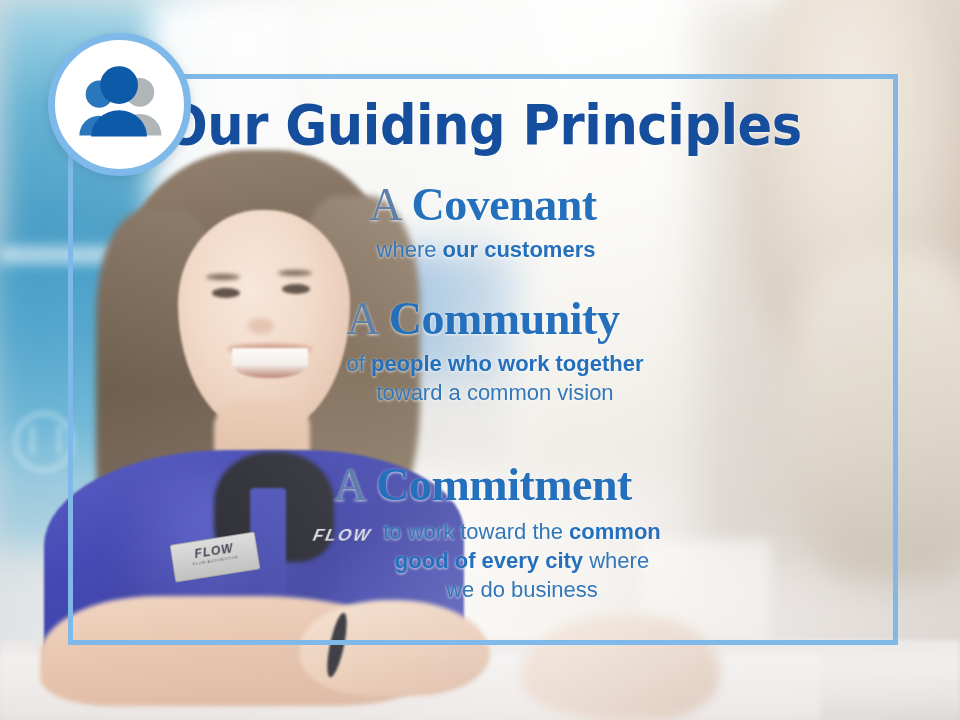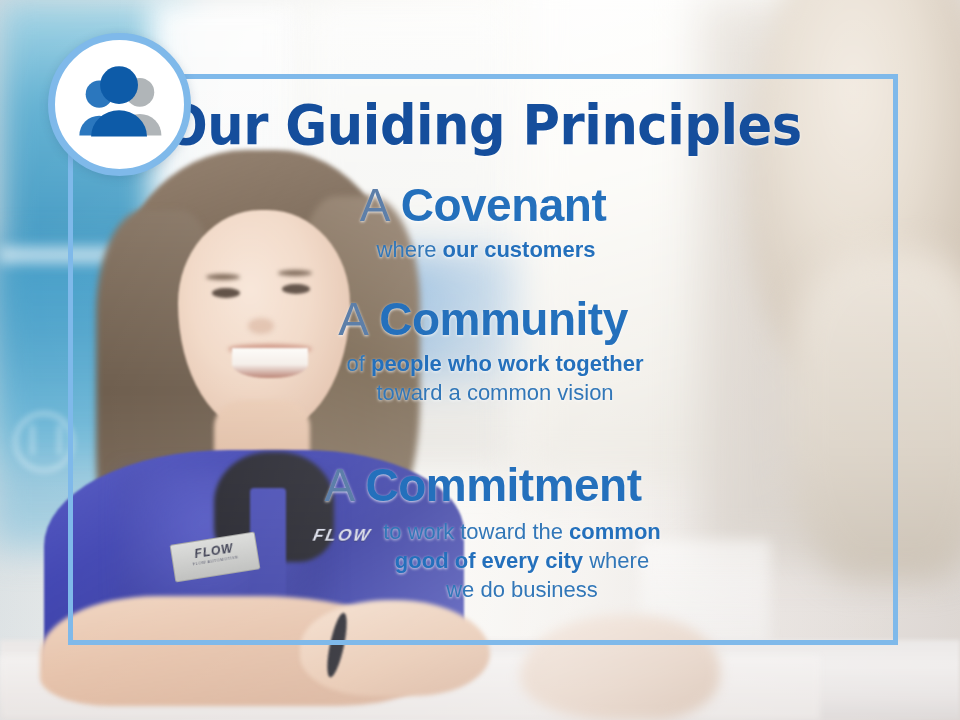--- a/index.html
+++ b/index.html
@@ -261,21 +261,21 @@
     text-align:center;
     font-family:"DejaVu Sans","Liberation Sans",sans-serif;
     font-weight:bold;font-size:55px;line-height:1;
     color:#154e9c;
     letter-spacing:-.5px;
     text-shadow:0 1px 3px rgba(255,255,255,.85);
     transform:scaleX(.93);
   }
   .block{position:absolute;width:830px;text-align:center;}
   .headline{
-    font-family:Liberation Sans, sans-serif;
+    font-family:Liberation Serif, serif;
     font-size:46px;line-height:1.02;white-space:nowrap;
     text-shadow:0 1px 3px rgba(255,255,255,.8);
   }
   .headline .art{font-weight:normal;color:#5d7fa9;}
   .headline .word{font-weight:bold;color:#2470bc;letter-spacing:-.5px;}
   .sub{
     font-family:"Liberation Sans","DejaVu Sans",sans-serif;
     font-size:22px;line-height:1.32;color:#3277b8;
     text-shadow:0 1px 3px rgba(255,255,255,.8);
     margin-top:4px;

